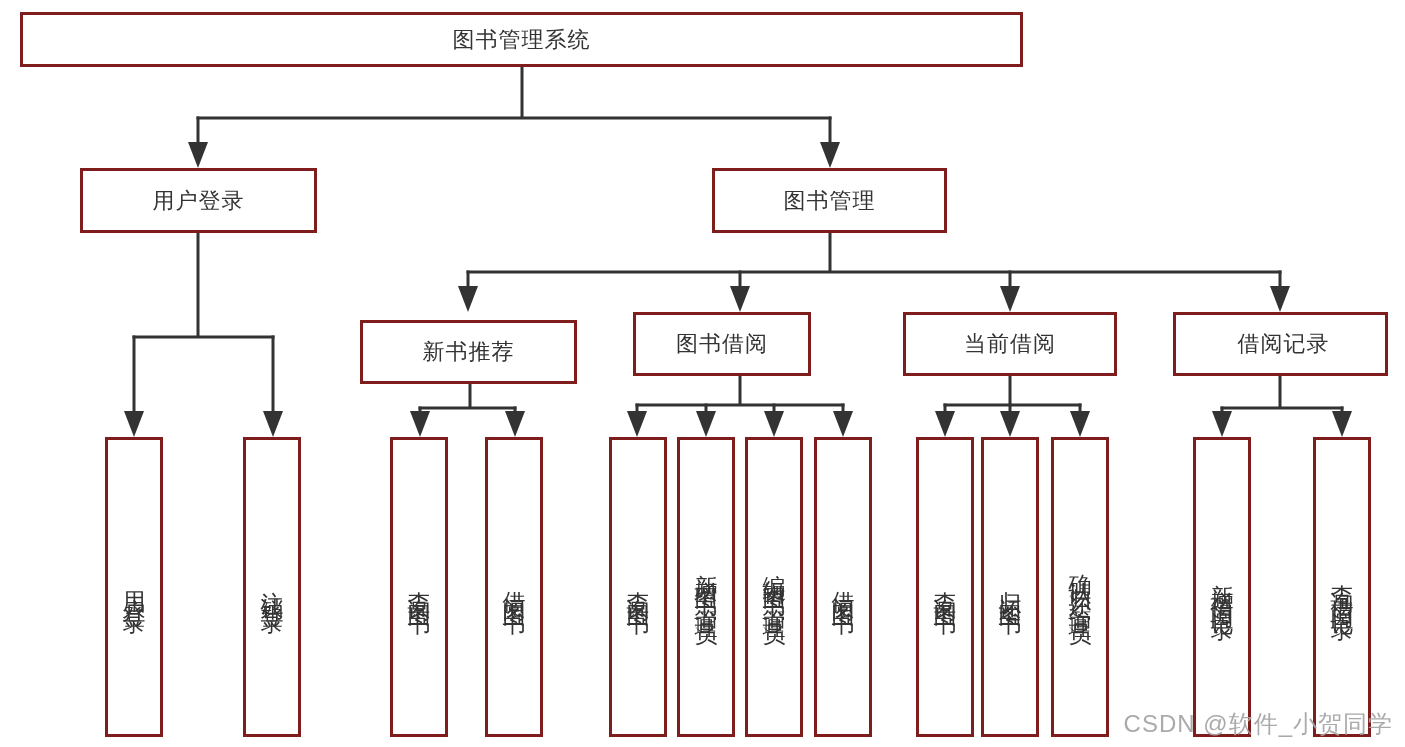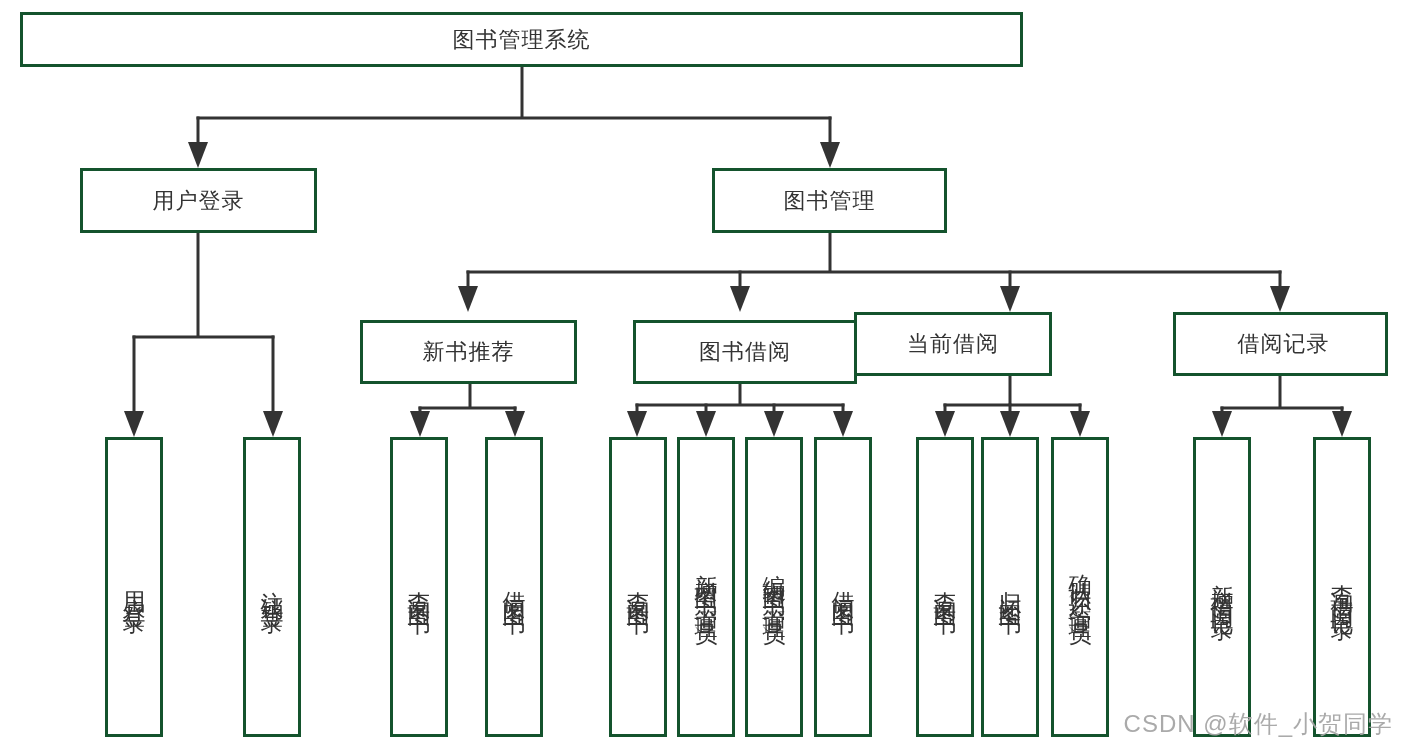--- a/index.html
+++ b/index.html
@@ -14,39 +14,39 @@
   svg.connectors {
     position: absolute;
     left: 0; top: 0;
     width: 1405px; height: 747px;
     pointer-events: none;
   }
   .node {
     position: absolute;
     box-sizing: border-box;
     background: #ffffff;
-    border: 3px solid #14532d;
+    border: 3px solid #7f1d1d;
     display: flex;
     align-items: center;
     justify-content: center;
     color: #333333;
   }
   .hlabel {
     font-size: 22px;
     letter-spacing: 1px;
     white-space: nowrap;
     line-height: 1;
   }
   .root  { left: 20px;  top: 12px;  width: 1003px; height: 55px; }
   .lv2-login { left: 80px;  top: 168px; width: 237px; height: 65px; }
   .lv2-mgmt  { left: 712px; top: 168px; width: 235px; height: 65px; text-align: right; }
   .lv3 { top: 312px; height: 64px; }
   .lv3-recommend { left: 360px;  width: 217px; margin-top: 8px; }
-  .lv3-borrow    { left: 633px;  width: 224px; margin-top: 8px; }
-  .lv3-current   { left: 854px;  width: 198px; }
+  .lv3-borrow    { left: 633px;  width: 178px; }
+  .lv3-current   { left: 903px;  width: 214px; }
   .lv3-record    { left: 1173px; width: 215px; padding-left: 6px; }
   .leaf {
     top: 437px;
     width: 58px;
     height: 300px;
     border-width: 3px;
   }
   .vtext {
     writing-mode: vertical-rl;
     text-orientation: mixed;

